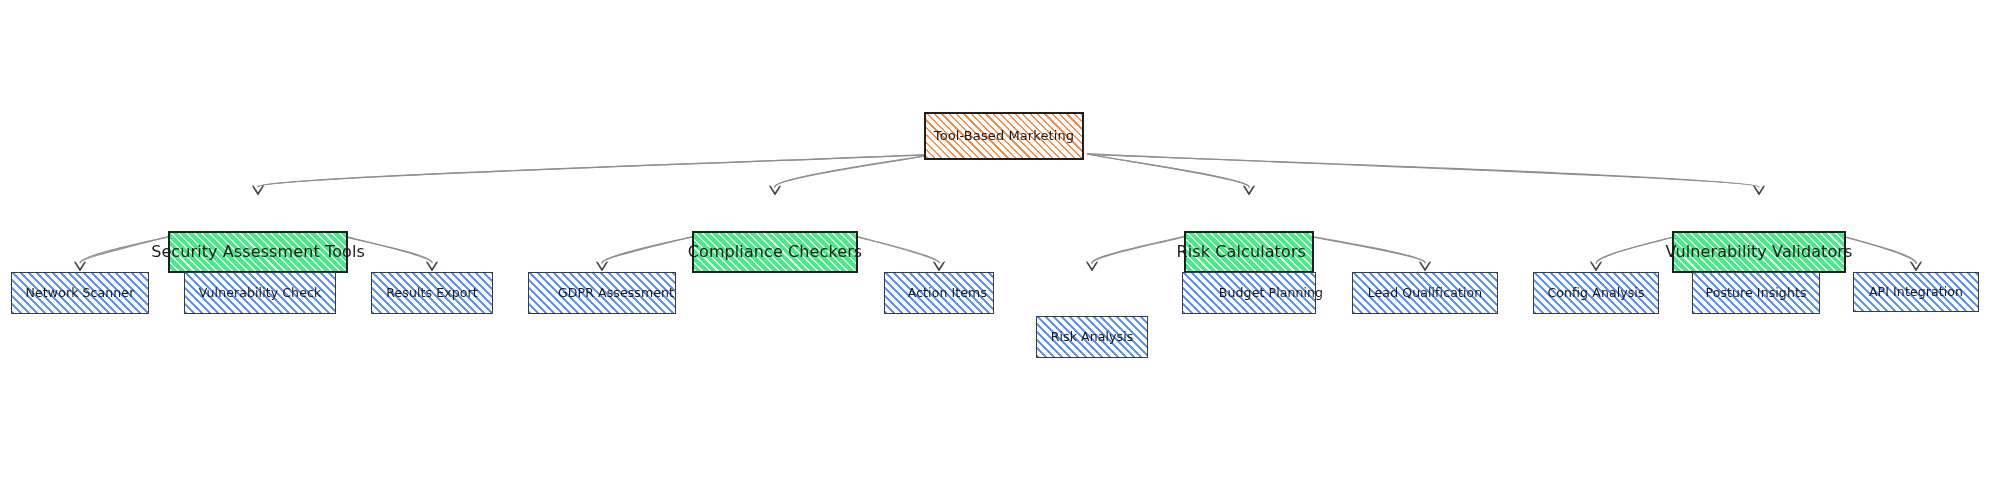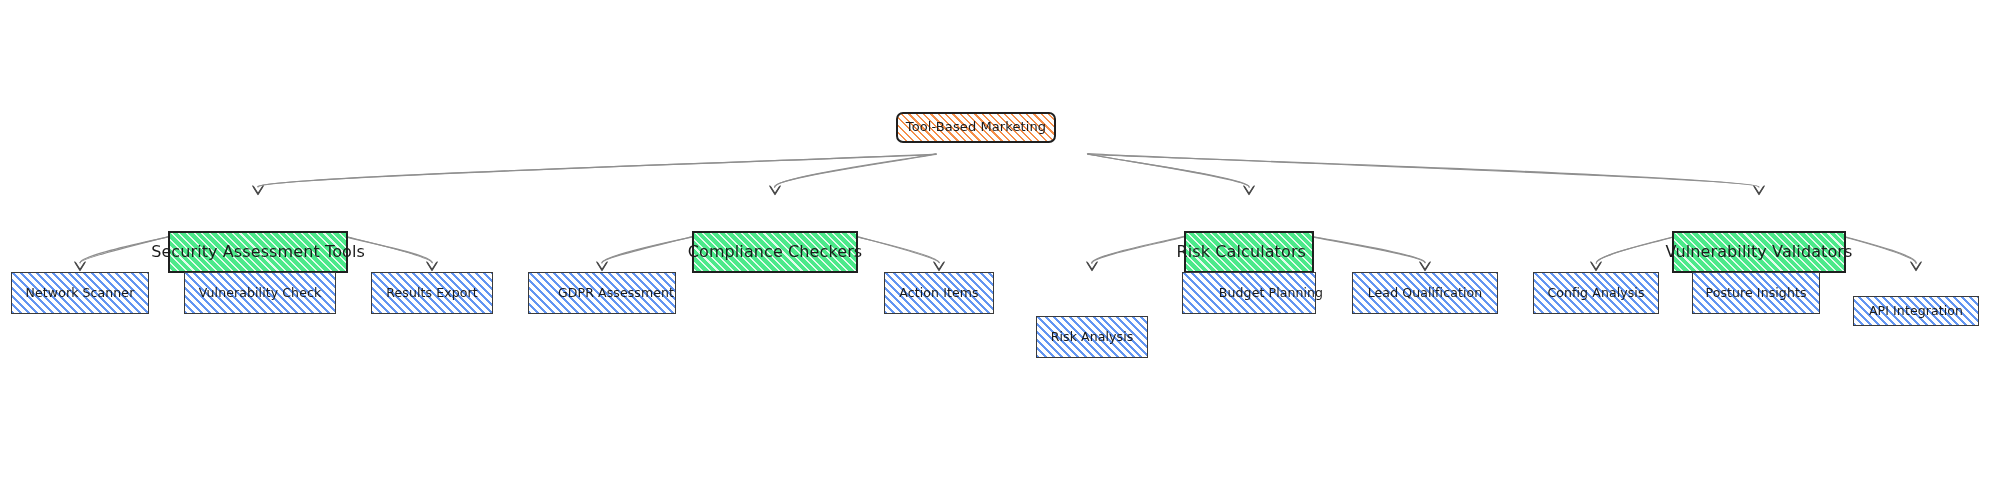--- a/index.html
+++ b/index.html
@@ -154,21 +154,21 @@
       <path d="M 1591.6 262.9 L 1596 269.7 L 1600.4 262.9" class="sketch-arrow"></path>
       <path d="M 1759.3194612507334 235.91544103641783 C 1759.7565699970987 238.64221630098402, 1757.0525289376046 254.93861036330398, 1756.1847400906424 262.68617391590317" class="sketch-edge"></path>
       <path d="M 1758.814320075705 236.19747948679026 C 1758.308216467448 239.7255154614921, 1756.9921319496316 256.98939662104914, 1756.3459207538262 263.22597217588964" class="sketch-edge"></path>
       <path d="M 1750.8 262 L 1756 270.5 L 1761.2 262" class="sketch-arrow"></path>
       <path d="M 1751.6 262.9 L 1756 269.7 L 1760.4 262.9" class="sketch-arrow"></path>
       <path d="M 1841.877561092599 235.71379876146736 C 1850.9744632001195 238.66938481334103, 1916.3864874550545 254.48441581734662, 1916.337701440201 262.9411875726381" class="sketch-edge"></path>
       <path d="M 1842.0530958655538 236.29120290316231 C 1849.743930344751 238.84261361371847, 1916.3873290428367 255.43175487571014, 1915.9647056581289 263.2954994204899" class="sketch-edge"></path>
       <path d="M 1910.8 262 L 1916 270.5 L 1921.2 262" class="sketch-arrow"></path>
       <path d="M 1911.6 262.9 L 1916 269.7 L 1920.4 262.9" class="sketch-arrow"></path>
     </svg>
-<div class="node node-root" style="left: 896px; top: 112px; width: 160px; height: 31px; border-radius: 7px;">
+<div class="node node-root" style="left: 924px; top: 112px; width: 160px; height: 48px;">
       <span class="node-label">Tool-Based Marketing</span>
     </div>
     <div class="node node-cat" style="left: 168px; top: 196px; width: 180px; height: 42px;">
       <span class="node-label">Security Assessment Tools</span>
     </div>
     <div class="node node-cat" style="left: 692px; top: 196px; width: 166px; height: 42px;">
       <span class="node-label">Compliance Checkers</span>
     </div>
     <div class="node node-cat" style="left: 1184px; top: 196px; width: 130px; height: 42px; justify-content: flex-end;">
       <span class="node-label">Risk Calculators</span>
@@ -181,34 +181,34 @@
     </div>
     <div class="node node-leaf" style="left: 184px; top: 272px; width: 152px; height: 42px;">
       <span class="node-label">Vulnerability Check</span>
     </div>
     <div class="node node-leaf" style="left: 371px; top: 272px; width: 122px; height: 42px;">
       <span class="node-label">Results Export</span>
     </div>
     <div class="node node-leaf" style="left: 528px; top: 272px; width: 148px; height: 42px; padding-left: 28px;">
       <span class="node-label">GDPR Assessment</span>
     </div>
-    <div class="node node-leaf" style="left: 884px; top: 272px; width: 110px; height: 42px;">
+    <div class="node node-leaf" style="left: 884px; top: 272px; width: 110px; height: 42px; justify-content: flex-end;">
       <span class="node-label">Action Items</span>
     </div>
     <div class="node node-leaf" style="left: 1036px; top: 272px; width: 112px; height: 42px; margin-top: 44px;">
       <span class="node-label">Risk Analysis</span>
     </div>
     <div class="node node-leaf" style="left: 1182px; top: 272px; width: 134px; height: 42px; padding-left: 44px;">
       <span class="node-label">Budget Planning</span>
     </div>
     <div class="node node-leaf" style="left: 1352px; top: 272px; width: 146px; height: 42px;">
       <span class="node-label">Lead Qualification</span>
     </div>
     <div class="node node-leaf" style="left: 1533px; top: 272px; width: 126px; height: 42px;">
       <span class="node-label">Config Analysis</span>
     </div>
     <div class="node node-leaf" style="left: 1692px; top: 272px; width: 128px; height: 42px;">
       <span class="node-label">Posture Insights</span>
     </div>
-    <div class="node node-leaf" style="left: 1853px; top: 272px; width: 126px; height: 30px; margin-top: 24px;">
+    <div class="node node-leaf" style="left: 1853px; top: 272px; width: 126px; height: 40px;">
       <span class="node-label">API Integration</span>
     </div>
   </div>
 
 </body></html>

